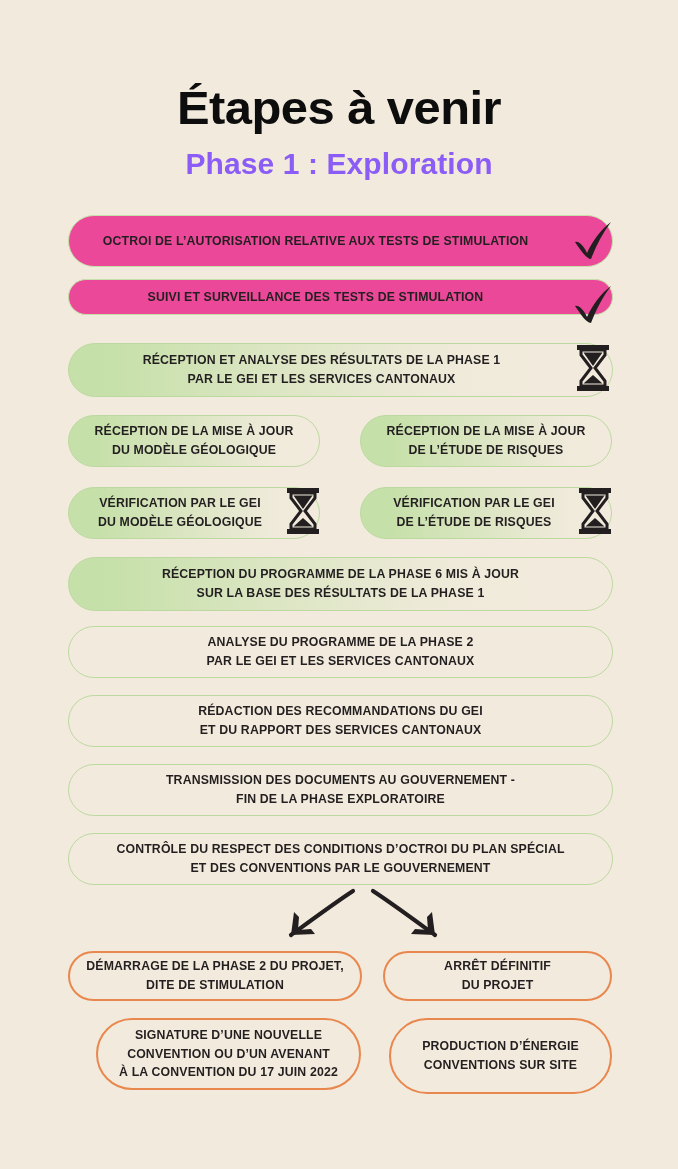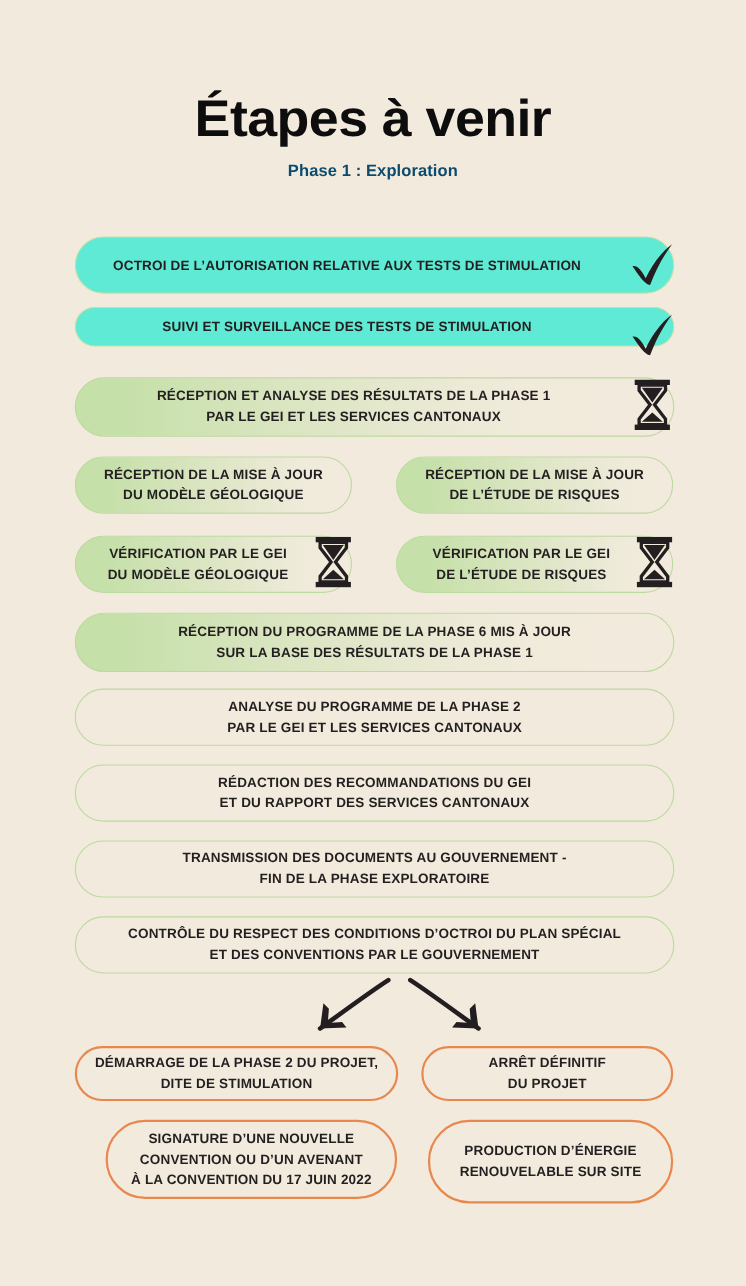--- a/index.html
+++ b/index.html
@@ -25,23 +25,23 @@
     font-size: 47px;
     font-weight: 900;
     letter-spacing: -0.5px;
     line-height: 1.0;
     color: #0d0d0d;
     margin: 0;
     font-stretch: condensed;
     transform: scaleX(1.04);
   }
   .subtitle {
-    font-size: 15px;
+    font-size: 30px;
     font-weight: 700;
-    color: #0c4a6e;
+    color: #8b5cf6;
     margin: 16px 0 0 0;
     letter-spacing: 0.1px;
   }
 
   
   .flow {
     position: absolute;
     left: 0;
     top: 0;
     width: 678px;
@@ -62,21 +62,21 @@
     font-weight: 700;
     line-height: 1.52;
     letter-spacing: 0.15px;
     color: #231f20;
     white-space: pre-line;
     padding: 0 10px;
   }
 
   
   .fill-solid {
-    background: #5eead4;
+    background: #ec4899;
     border: 1px solid #c5e0a8;
     text-align: right;
   }
   .fill-fade {
     background: linear-gradient(to right, #c5e0a8 0%, #c5e0a8 6%, rgba(197,224,168,0.55) 34%, rgba(197,224,168,0.10) 66%, rgba(197,224,168,0) 86%);
     border: 1px solid #bcd9a0;
     text-align: center;
   }
   .fill-fade-short {
     background: linear-gradient(to right, #c5e0a8 0%, #c5e0a8 10%, rgba(197,224,168,0.50) 48%, rgba(197,224,168,0.08) 80%, rgba(197,224,168,0) 95%);
@@ -236,16 +236,16 @@
   </div>
 
   <div class="row outline-orange" style="left:96px; top:1018px; width:265px; height:72px;">
     <span class="label">SIGNATURE D’UNE NOUVELLE
 CONVENTION OU D’UN AVENANT
 À LA CONVENTION DU 17 JUIN 2022</span>
   </div>
 
   <div class="row outline-orange" style="left:389px; top:1018px; width:223px; height:76px;">
     <span class="label">PRODUCTION D’ÉNERGIE
-RENOUVELABLE SUR SITE</span>
+CONVENTIONS SUR SITE</span>
   </div>
 
 </div>
 
 </body></html>

